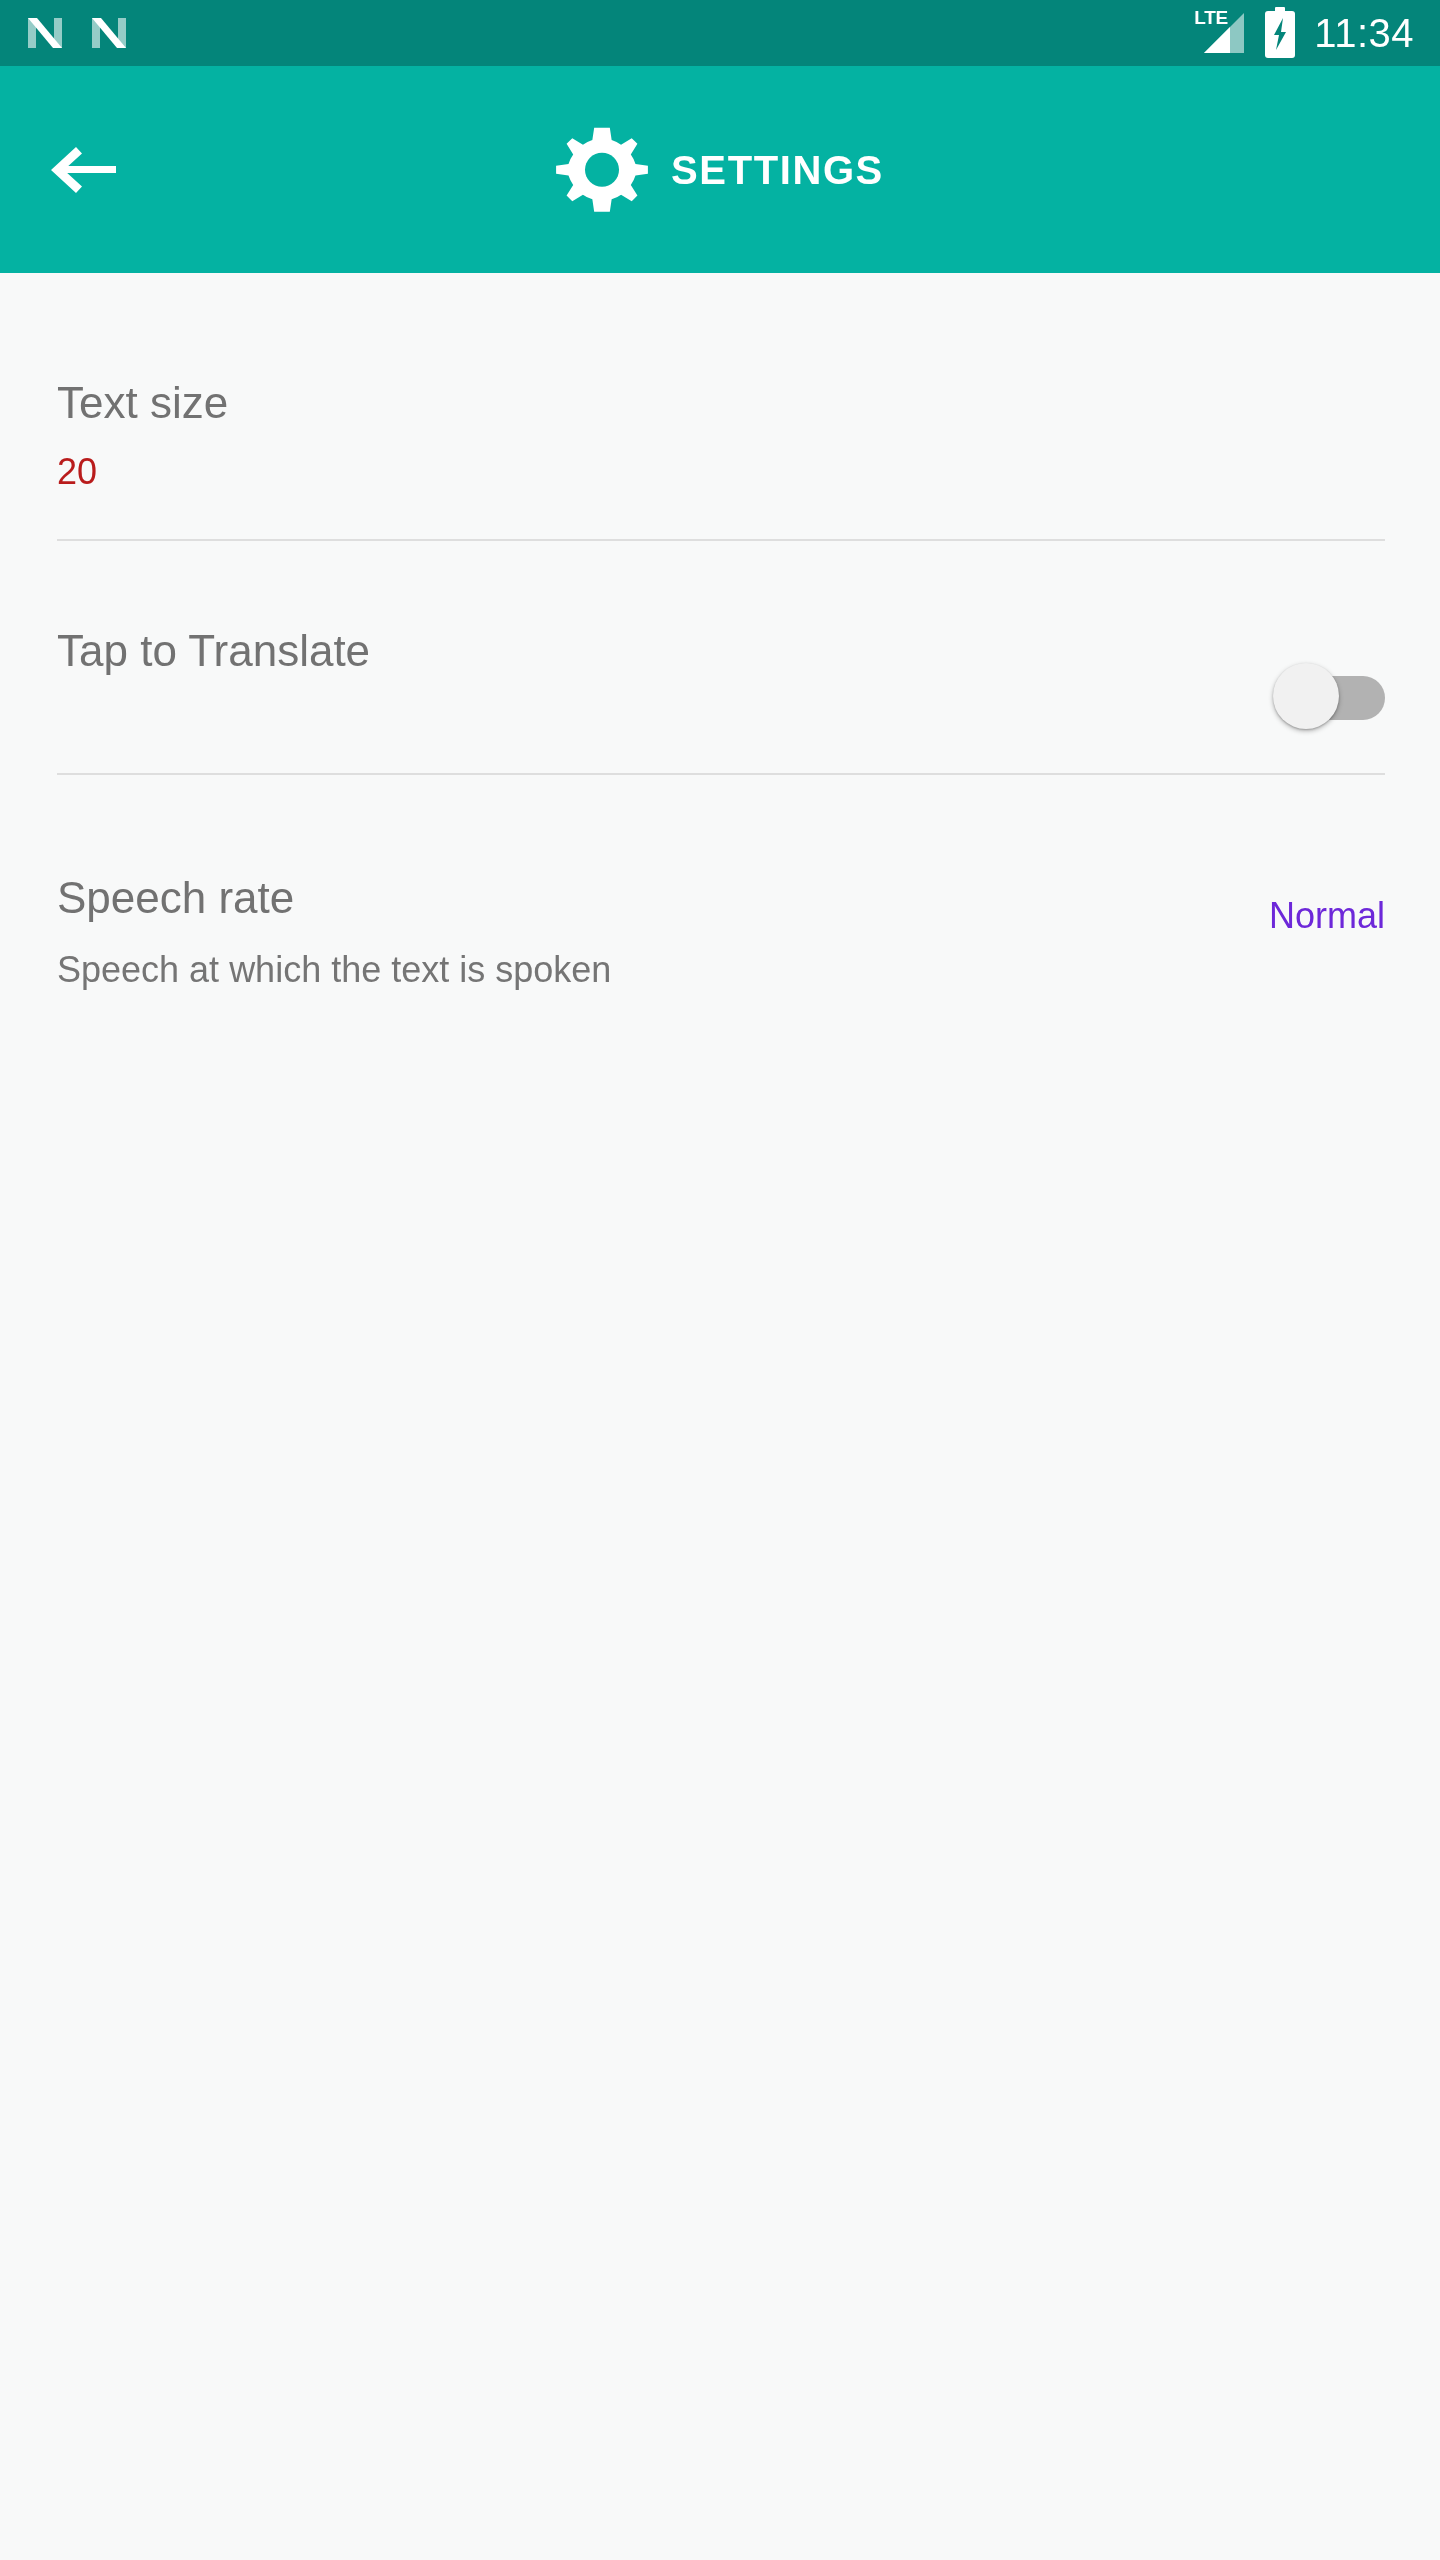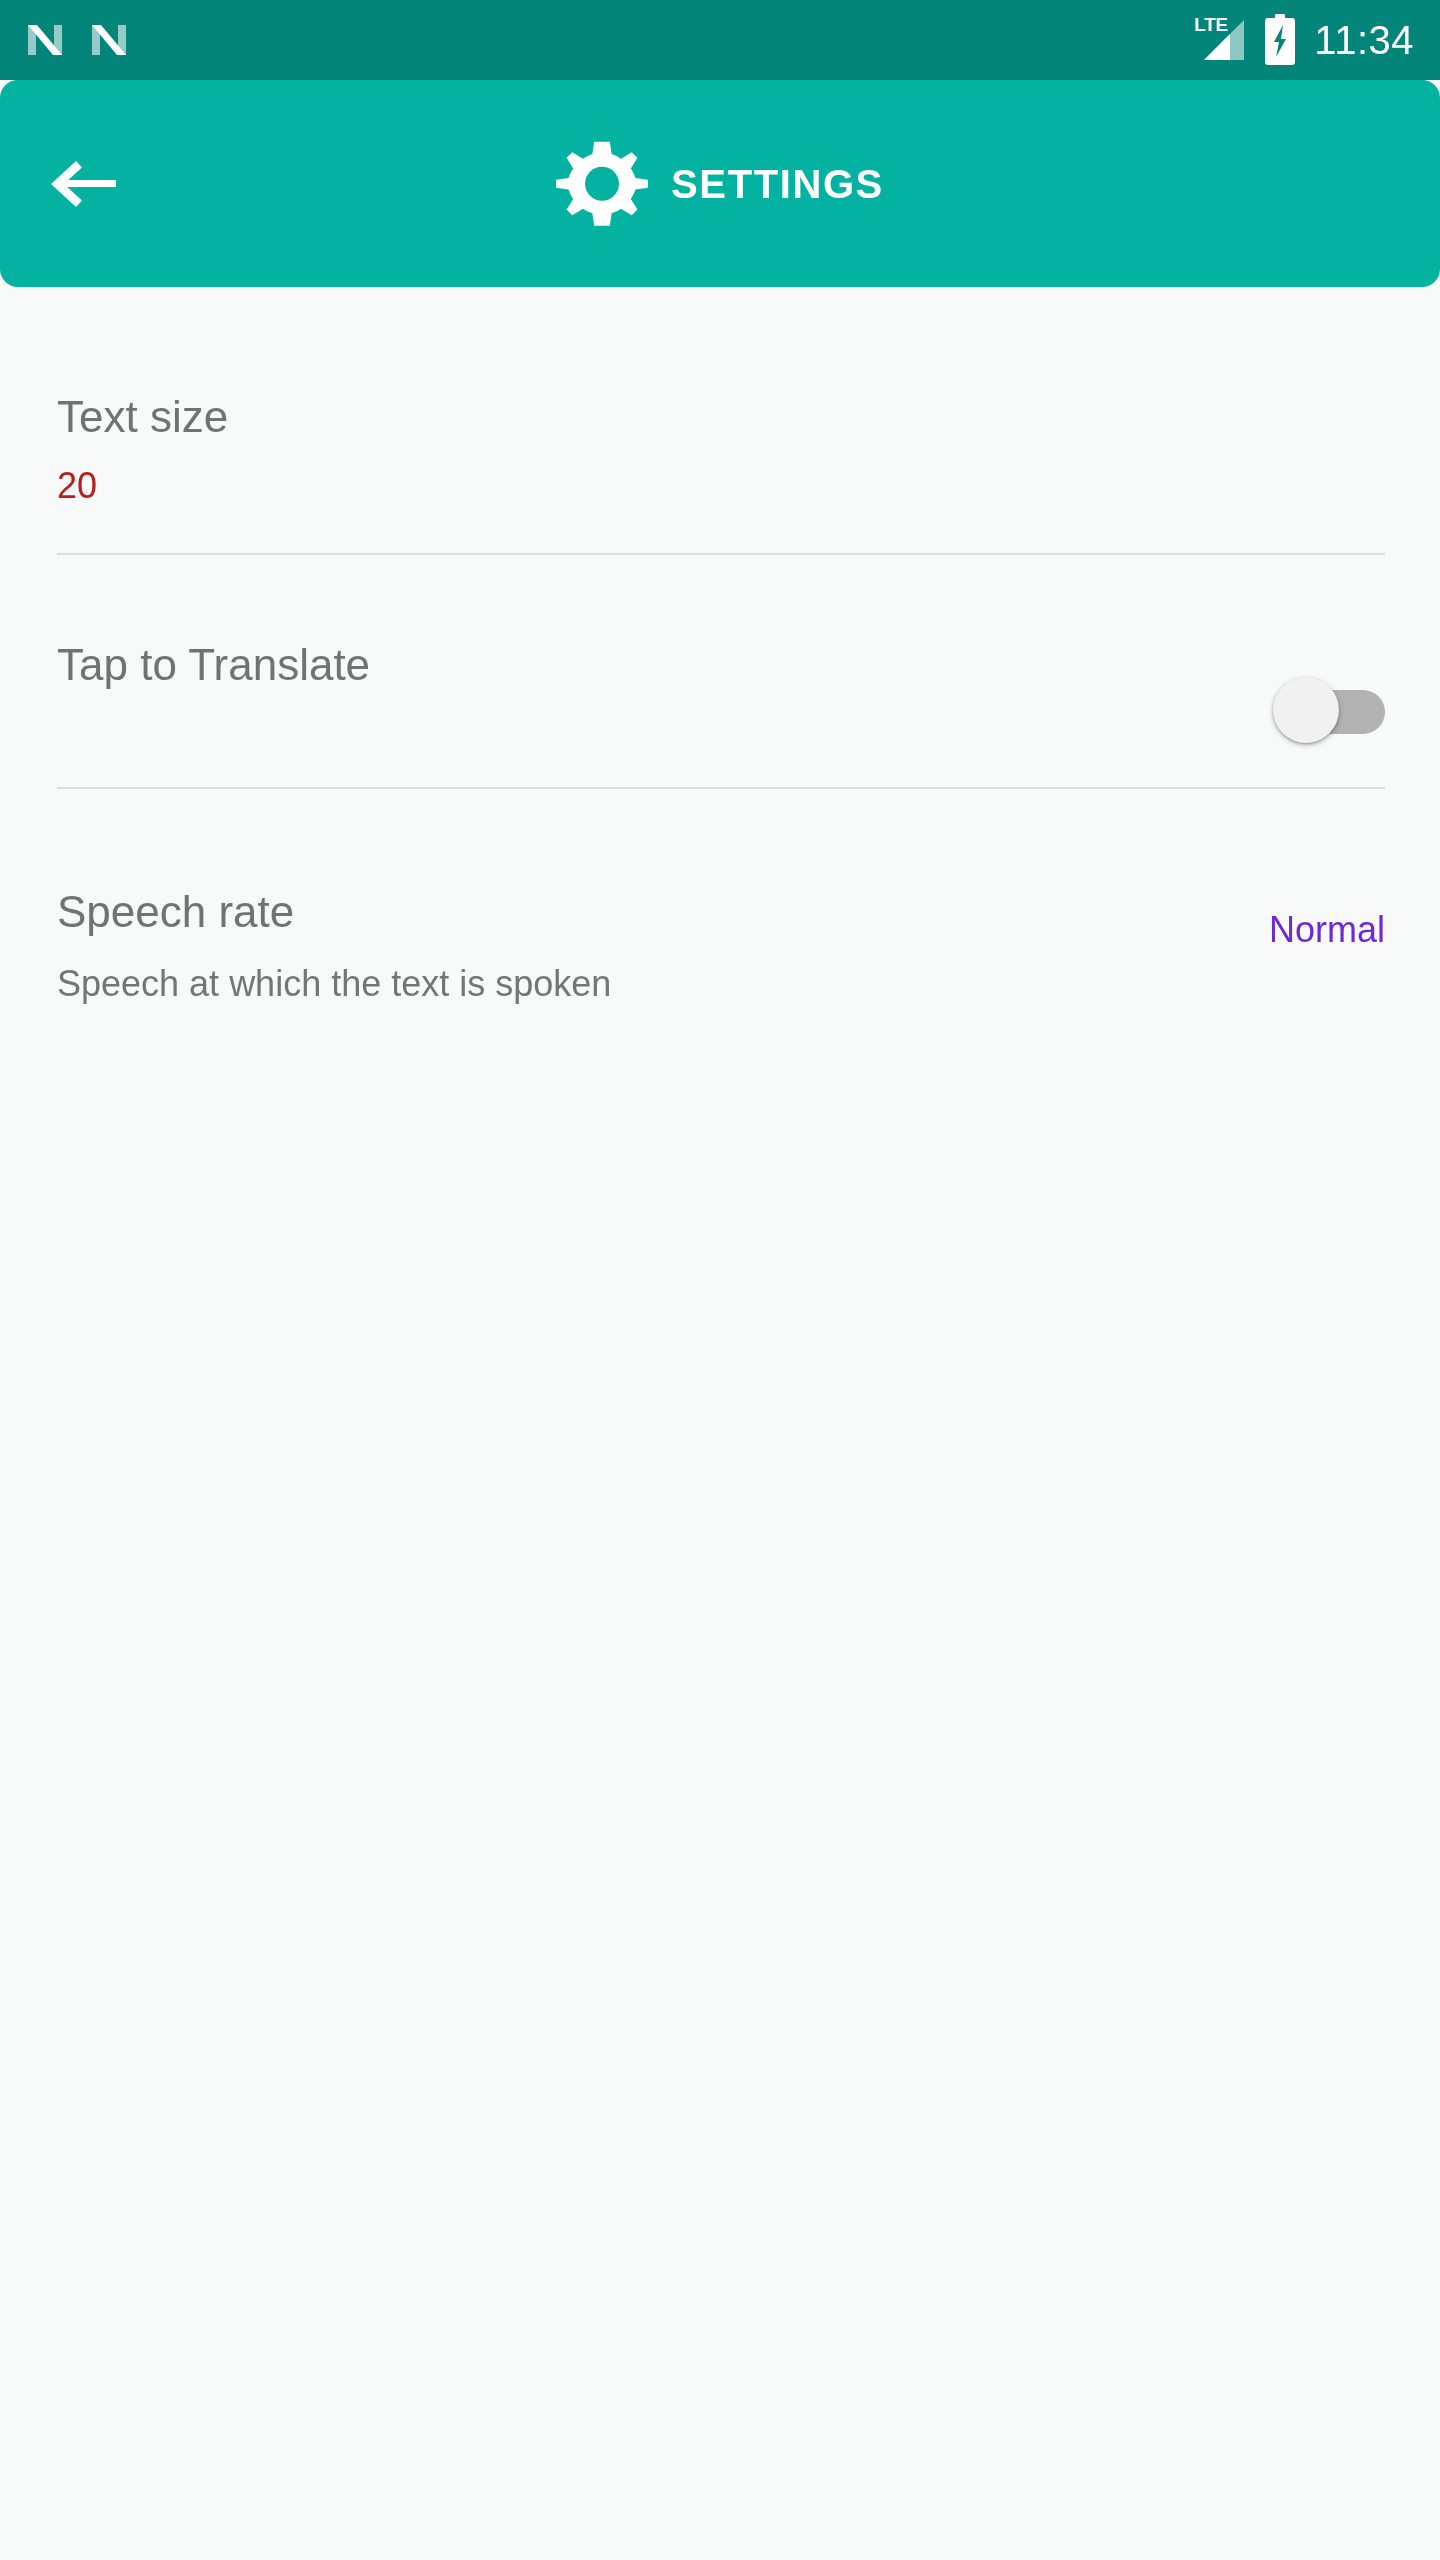--- a/index.html
+++ b/index.html
@@ -13,21 +13,21 @@
   body {
     background: #f8f9f9;
     font-family: "Liberation Sans", sans-serif;
     overflow: hidden;
     position: relative;
   }
 
   
   .status-bar {
     position: relative;
-    height: 80px;
+    height: 66px;
     background: #04857a;
     display: flex;
     align-items: center;
     padding: 0 26px 0 24px;
   }
 
   .status-left {
     display: flex;
     align-items: center;
     gap: 22px;
@@ -77,21 +77,20 @@
     font-weight: 400;
   }
 
   
   .app-bar {
     position: relative;
     height: 207px;
     background: #04b2a2;
     display: flex;
     align-items: center;
-    border-radius: 18px;
   }
 
   .back-button {
     position: absolute;
     left: 38px;
     top: 50%;
     transform: translateY(-50%);
     width: 90px;
     height: 90px;
     display: flex;

